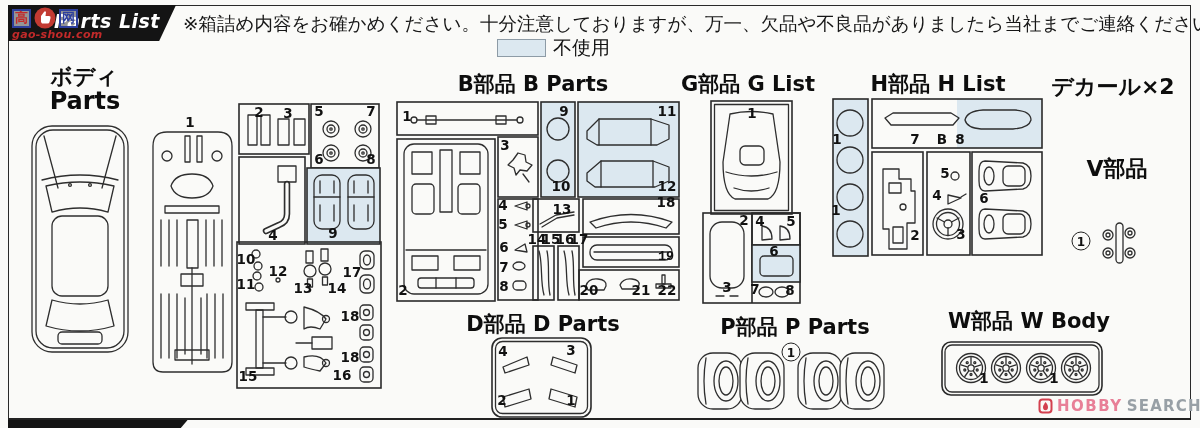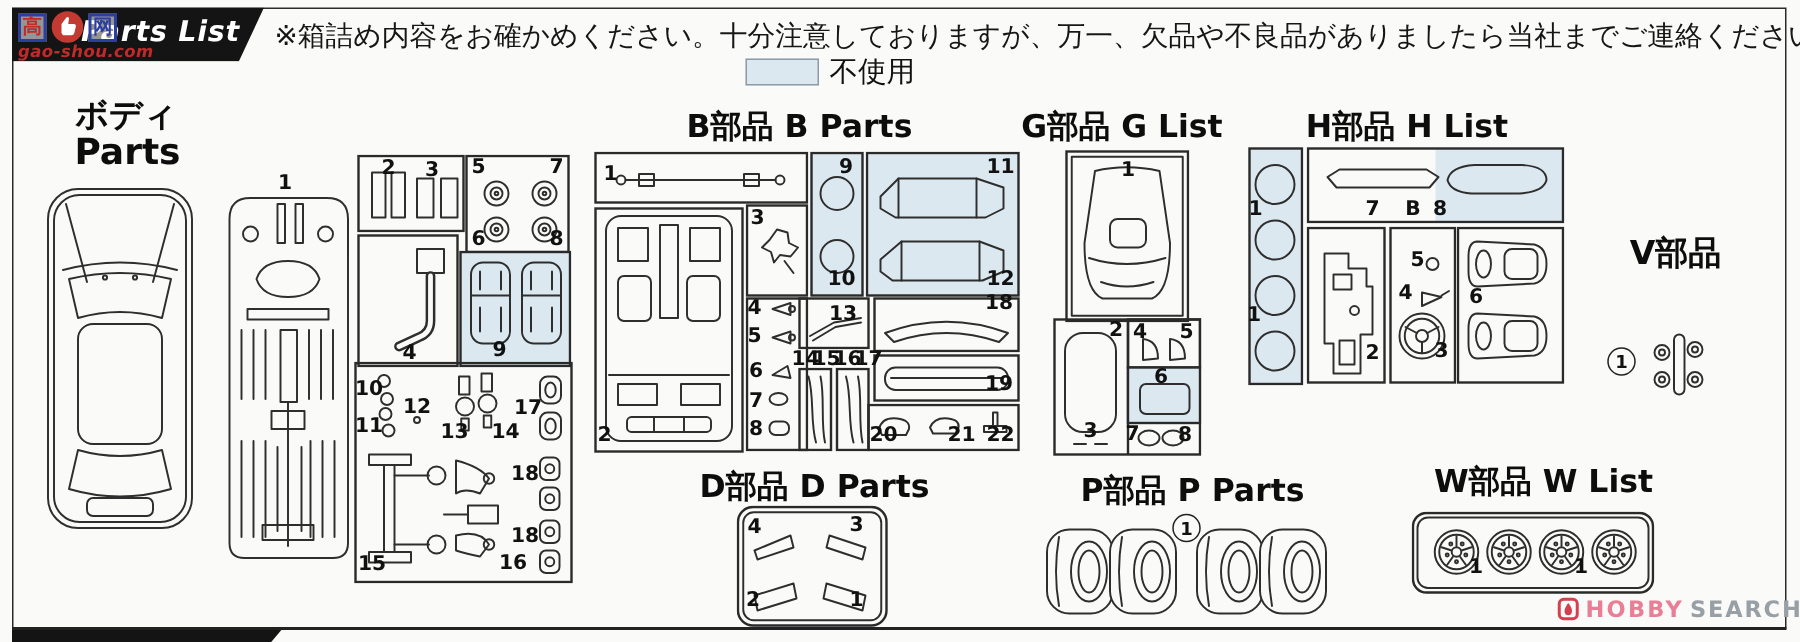--- a/index.html
+++ b/index.html
@@ -68,21 +68,22 @@
     <div class="wm-dom">gao-shou.com</div>
   </div>
 
   <span class="sec-title" style="left:84px;top:77px;font-size:22px">ボディ</span>
   <span class="sec-title" style="left:85px;top:101px;font-size:24px">Parts</span>
   <span class="sec-title" style="left:533px;top:84px">B部品  B Parts</span>
   <span class="sec-title" style="left:543px;top:324px">D部品  D Parts</span>
   <span class="sec-title" style="left:748px;top:84px">G部品  G List</span>
   <span class="sec-title" style="left:938px;top:84px">H部品  H List</span>
   <span class="sec-title" style="left:795px;top:327px">P部品  P Parts</span>
-  <span class="sec-title" style="left:1029px;top:321px">W部品  W List</span>
+  <span class="sec-title" style="left:1029px;top:321px">W部品  W Body</span>
+  <span class="sec-title" style="left:1113px;top:87px;font-size:22px">デカール×2</span>
   <span class="sec-title" style="left:1117px;top:169px;font-size:22px">V部品</span>
 
   <svg class="abs" style="left:28px;top:122px" width="104" height="234">
     <rect class="ln" x="4" y="4" width="96" height="226" rx="20"></rect>
     <rect class="ln" x="8" y="8" width="88" height="218" rx="17"></rect>
     <path class="ln" d="M16,14 L30,66"></path>
       <path class="ln" d="M88,14 L74,66"></path>
     <path class="ln" d="M14,58 Q52,48 90,58"></path>
     <circle class="ln" cx="42" cy="63" r="1.4"></circle>
       <circle class="ln" cx="62" cy="63" r="1.4"></circle>
@@ -321,21 +322,21 @@
       <span class="pnum" style="left: 503px; top: 225px;">5</span>
       <span class="pnum" style="left: 504px; top: 248px;">6</span>
       <span class="pnum" style="left: 504px; top: 268px;">7</span>
       <span class="pnum" style="left: 504px; top: 287px;">8</span>
       <span class="pnum" style="left: 562px; top: 210px;">13</span>
       <span class="pnum" style="left: 537px; top: 240px;">14</span>
       <span class="pnum" style="left: 551px; top: 240px;">15</span>
       <span class="pnum" style="left: 565px; top: 240px;">16</span>
       <span class="pnum" style="left: 579px; top: 240px;">17</span>
       <span class="pnum" style="left: 666px; top: 203px;">18</span>
-      <span class="pnum" style="left: 666px; top: 257px;">19</span>
+      <span class="pnum" style="left: 666px; top: 257px; font-family: Liberation Mono, monospace;">19</span>
       <span class="pnum" style="left: 589px; top: 291px;">20</span>
       <span class="pnum" style="left: 641px; top: 291px;">21</span>
       <span class="pnum" style="left: 667px; top: 291px;">22</span>
     </div>
 
   <svg class="abs" style="left:491px;top:337px" width="101" height="81">
     <rect class="bx" x="1" y="1" width="99" height="79" rx="10"></rect>
     <rect class="ln" x="4.5" y="4.5" width="92" height="72" rx="7"></rect>
     <g class="ln">
       <path d="M12,30 L36,20 L38,28 L14,36 Z"></path>

